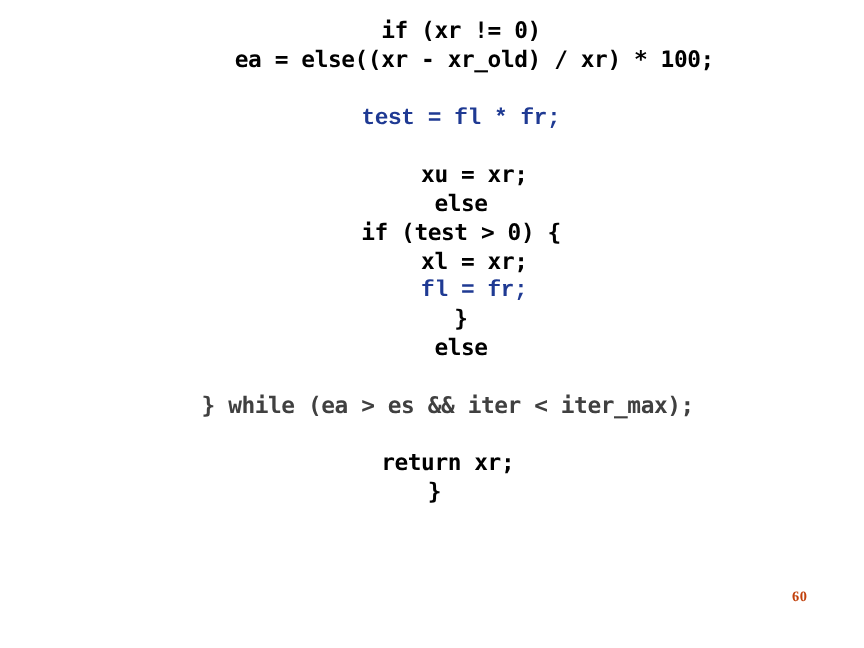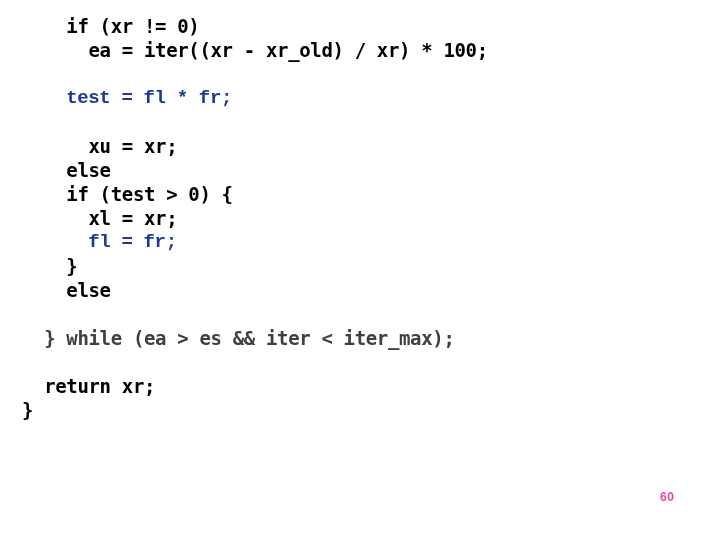--- a/index.html
+++ b/index.html
@@ -17,20 +17,21 @@
     position: relative;
     width: 720px;
     height: 540px;
     background: #ffffff;
   }
   #code-block {
     position: absolute;
     left: 22px;
     top: 14px;
     width: 680px;
+    text-align: center;
   }
   .code-line {
     font-family: "DejaVu Sans Mono", "Liberation Mono", monospace;
     font-size: 19px;
     line-height: 24px;
     font-weight: bold;
     white-space: pre;
     letter-spacing: -0.35px;
     height: 24px;
     color: #000000;
@@ -39,35 +40,35 @@
     height: 24px;
   }
   .c-black { color: #000000; }
   .c-blue  { color: #1f3a93; font-family: Liberation Mono, monospace; }
   .c-red   { color: #404040; }
 
   #page-number {
     position: absolute;
     left: 660px;
     top: 490px;
-    font-family: Liberation Sans, sans-serif;
+    font-family: Liberation Serif, serif;
     font-size: 12px;
     font-weight: bold;
-    color: #ec4899;
+    color: #c2410c;
     letter-spacing: 0.5px;
   }
 </style>
 </head>
 <body>
 
 <div id="slide">
 
   <div id="code-block">
       <div class="code-line c-black">    if (xr != 0)</div>
-      <div class="code-line c-black">      ea = iter((xr - xr_old) / xr) * 100;</div>
+      <div class="code-line c-black">      ea = else((xr - xr_old) / xr) * 100;</div>
       <div class="code-line c-black blank"></div>
       <div class="code-line c-blue">    test = fl * fr;</div>
       <div class="code-line c-black blank"></div>
       <div class="code-line c-black">      xu = xr;</div>
       <div class="code-line c-black">    else</div>
       <div class="code-line c-black">    if (test &gt; 0) {</div>
       <div class="code-line c-black">      xl = xr;</div>
       <div class="code-line c-blue">      fl = fr;</div>
       <div class="code-line c-black">    }</div>
       <div class="code-line c-black">    else</div>

